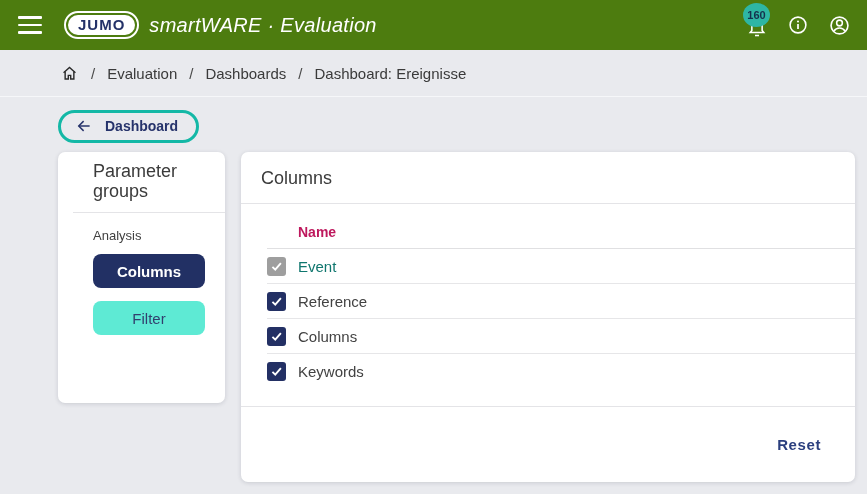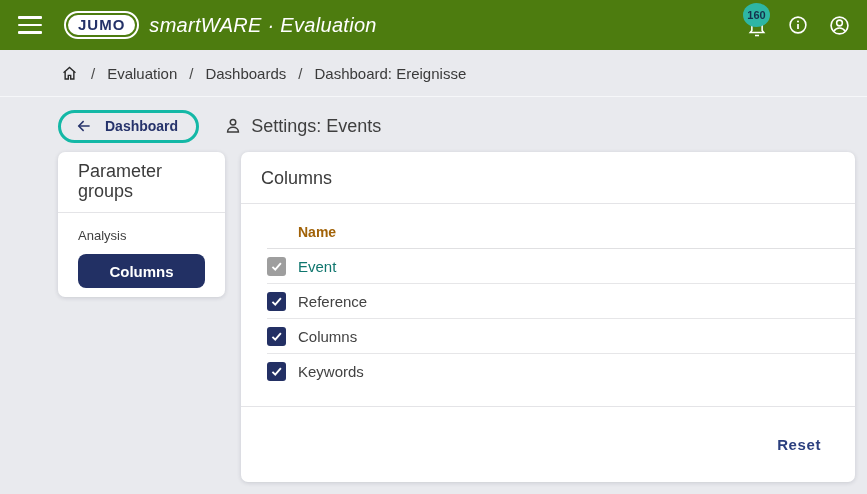--- a/index.html
+++ b/index.html
@@ -107,21 +107,21 @@
     margin: 9px 12px 0 58px;
     align-items: flex-start;
   }
   .card {
     background: #fff;
     border-radius: 7px;
     box-shadow: 0 1px 4px rgba(40,45,60,0.16);
   }
 
   
-  .side-card { width: 167px; height: 145px; overflow: hidden; }
+  .side-card { width: 167px; height: 251px; overflow: hidden; padding-left: 15px; }
   .side-title {
     font-size: 18px;
     line-height: 20px;
     color: #3b3b3b;
     padding: 9px 18px 11px 20px;
     border-bottom: 1px solid #e4e4e7;
   }
   .side-body { padding: 15px 20px 18px; }
   .group-label { font-size: 13px; color: #3f3f3f; }
   .side-btn {
@@ -146,21 +146,21 @@
     padding: 16px 20px 14px;
     font-size: 18px;
     color: #3b3b3b;
     border-bottom: 1px solid #e4e4e7;
   }
   .table-area { padding-left: 26px; }
   .table-header {
     padding: 20px 0 8px 31px;
     font-size: 14px;
     font-weight: 700;
-    color: #a16207;
+    color: #be185d;
     border-bottom: 1px solid #e0e0e2;
     margin-right: 0;
   }
   .row {
     height: 35px;
     display: flex;
     align-items: center;
     gap: 12px;
     border-bottom: 1px solid #e6e6e8;
   }
@@ -253,27 +253,20 @@
 </div>
 
 <div class="toolbar">
   <button class="back-btn">
     <svg viewBox="0 0 24 24" width="18" height="18" fill="none" stroke="#26336b" stroke-width="2">
       <path d="M19.5 12H5"></path>
       <path d="M11.5 5.5 5 12l6.5 6.5"></path>
     </svg>
     <span>Dashboard</span>
   </button>
-  <div class="page-title-group">
-    <svg viewBox="0 0 24 24" width="20" height="20" fill="none" stroke="#3c3c3c" stroke-width="1.8">
-      <circle cx="12" cy="7.6" r="3.3"></circle>
-      <path d="M5.5 19.2c0-3.6 2.9-5.7 6.5-5.7s6.5 2.1 6.5 5.7z"></path>
-    </svg>
-    <span class="page-title">Settings: Events</span>
-  </div>
 </div>
 
 <div class="content">
 
   <div class="card side-card">
     <div class="side-title">Parameter groups</div>
     <div class="side-body">
       <div class="group-label">Analysis</div>
       <button class="side-btn first selected">Columns</button>
       <button class="side-btn second normal">Filter</button>

